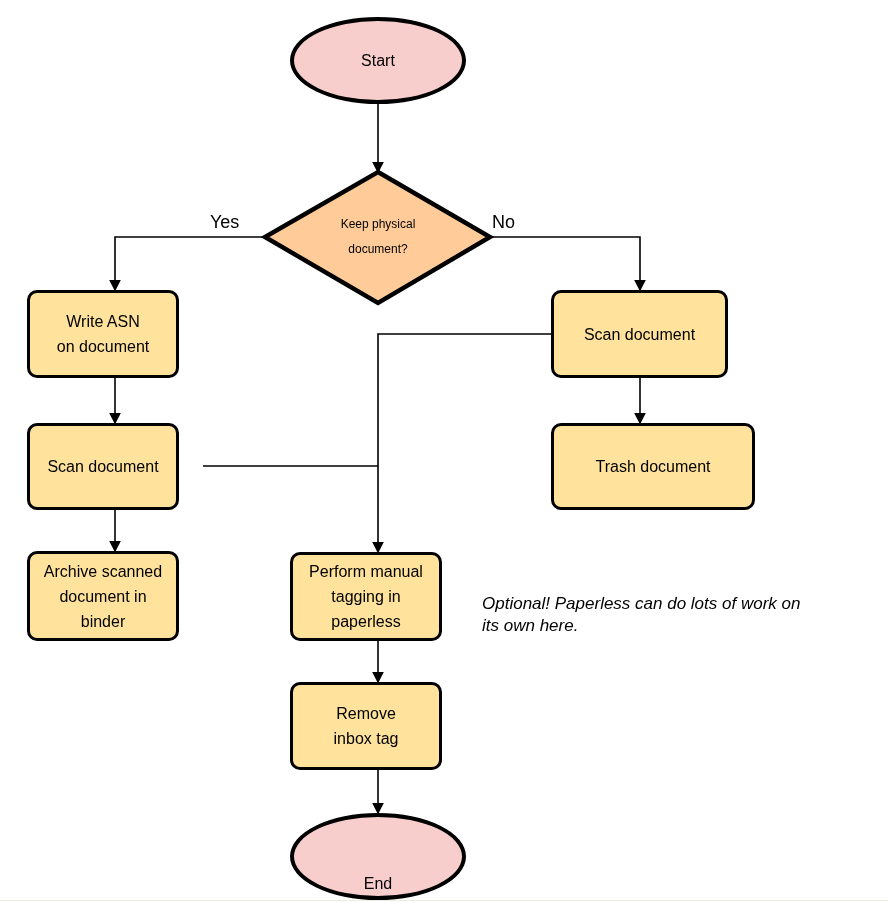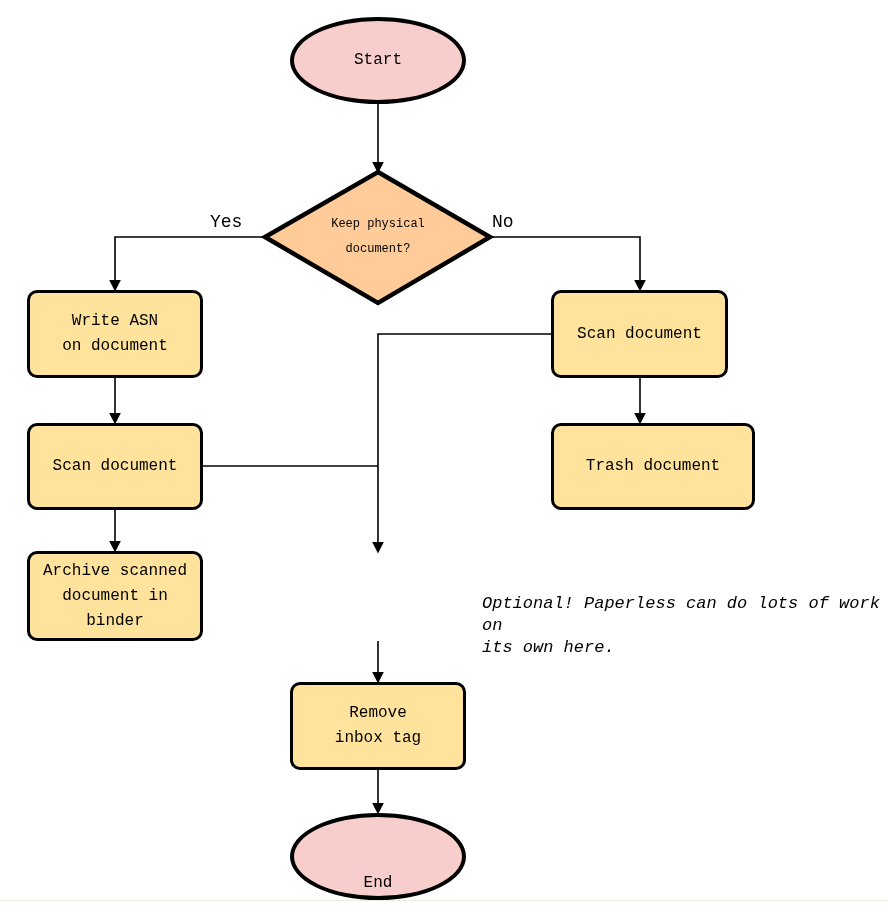--- a/index.html
+++ b/index.html
@@ -1,21 +1,21 @@
 <!DOCTYPE html>
 <html><head>
 <meta charset="utf-8">
 <style>
   html, body { margin: 0; padding: 0; background: #ffffff; }
   .canvas {
     position: relative;
     width: 888px;
     height: 907px;
     background: #ffffff;
-    font-family: Liberation Mono, monospace;
+    font-family: Liberation Sans, sans-serif;
     color: #000000;
     overflow: hidden;
   }
   .wires {
     position: absolute;
     left: 0; top: 0;
     width: 888px; height: 907px;
   }
   .node {
     position: absolute;
@@ -32,21 +32,21 @@
     background: #F8CECC;
     border: 4px solid #000000;
     border-radius: 50%;
     width: 176px;
     height: 87px;
   }
   .process {
     background: #FFE39C;
     border: 3px solid #000000;
     border-radius: 10px;
-    width: 176px;
+    width: 152px;
     height: 88px;
   }
   .decision-label {
     position: absolute;
     display: flex;
     flex-direction: column;
     align-items: center;
     justify-content: center;
     text-align: center;
     font-size: 12px;
@@ -131,20 +131,25 @@
   </div>
 
   <div class="node process" style="left:551px; top:290px; width:177px;">
     <span>Scan document</span>
   </div>
 
   <div class="node process" style="left:551px; top:423px; width:204px; height:87px;">
     <span>Trash document</span>
   </div>
 
+  <div class="node process" style="left:290px; top:552px; height:89px;">
+    <span>Perform manual</span>
+    <span>tagging in</span>
+    <span>paperless</span>
+  </div>
 
   <div class="node process" style="left:290px; top:682px;">
     <span>Remove</span>
     <span>inbox tag</span>
   </div>
 
   <div class="node terminal" style="left:290px; top:813px;justify-content:flex-end;">
     <span>End</span>
   </div>
 

